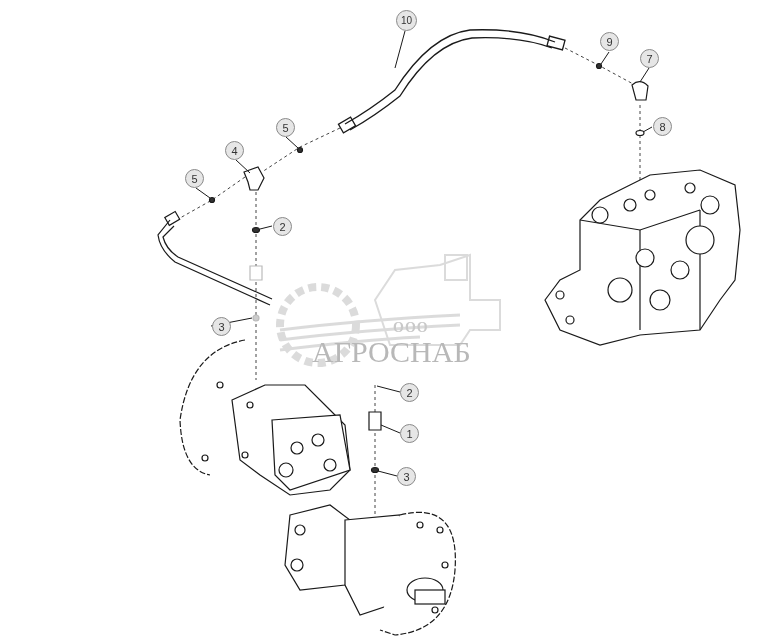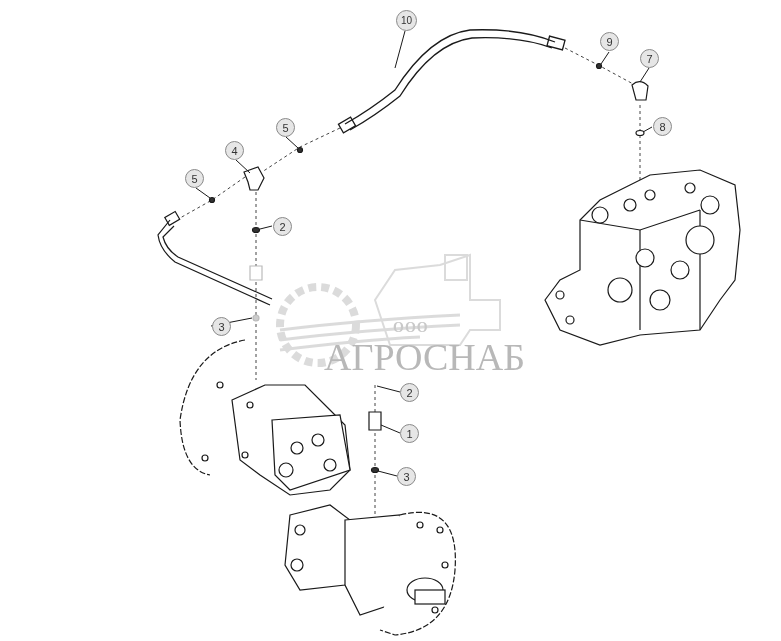--- a/index.html
+++ b/index.html
@@ -118,21 +118,21 @@
       <path d="M196 188 L210 198"></path>
       <path d="M272 226 L260 229"></path>
       <path d="M211 326 L252 318"></path>
       <path d="M400 392 L377 386"></path>
       <path d="M400 433 L381 425"></path>
       <path d="M397 476 L378 471"></path>
     </g>
   </svg>
 
   <span class="wm-text" style="left:393px;top:320px;font-size:14px;letter-spacing:1px;font-weight:bold;">ООО</span>
-  <span class="wm-text" style="left:324px;top:335px;font-size:38px;color:#b8b8b8;">АГРОСНАБ</span>
+  <span class="wm-text" style="left:312px;top:335px;font-size:30px;color:#b8b8b8;">АГРОСНАБ</span>
 
   <div class="callout big" style="left:396px;top:10px;">10</div>
   <div class="callout" style="left:600px;top:32px;">9</div>
   <div class="callout" style="left:640px;top:49px;">7</div>
   <div class="callout" style="left:653px;top:117px;">8</div>
   <div class="callout" style="left:276px;top:118px;">5</div>
   <div class="callout" style="left:225px;top:141px;">4</div>
   <div class="callout" style="left:185px;top:169px;">5</div>
   <div class="callout" style="left:273px;top:217px;">2</div>
   <div class="callout" style="left:212px;top:317px;">3</div>

